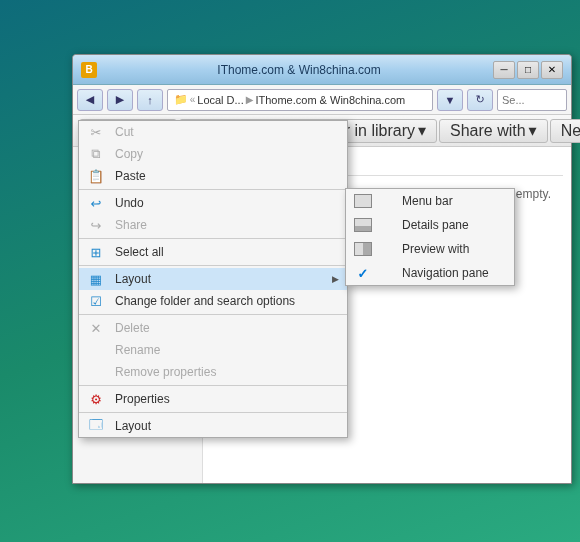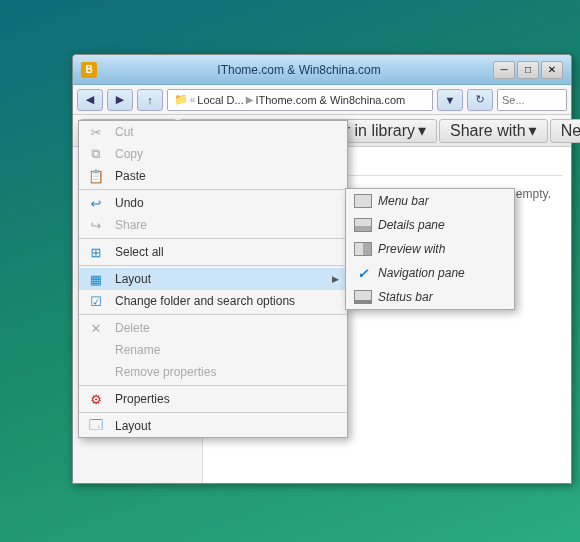--- a/index.html
+++ b/index.html
@@ -276,27 +276,26 @@
       width: 170px;
       background: #f5f5f5;
       border: 1px solid #aaa;
       box-shadow: 3px 3px 8px rgba(0,0,0,0.3);
       z-index: 101;
     }
 
     .submenu-item {
       display: flex;
       align-items: center;
-      padding: 5px 12px 5px 32px;
+      padding: 5px 12px 5px 56px;
       color: #333;
       cursor: pointer;
       position: relative;
       min-height: 24px;
       font-size: 12px;
-      font-style: italic;
     }
 
     .submenu-item-icon {
       position: absolute;
       left: 8px;
       top: 50%;
       transform: translateY(-50%);
       width: 18px;
       height: 18px;
       display: flex;
@@ -492,22 +491,16 @@
         <span style="width:8px;height:100%;background:#aaa;margin-left:auto;"></span>
       </span>
     <span>Preview with</span>
   </div>
 
   <div class="submenu-item">
     <span class="submenu-item-icon checkmark">✓</span>
     <span>Navigation pane</span>
   </div>
 
-  <div class="submenu-item">
-    <span class="submenu-item-icon" style="width:18px;height:14px;border:1px solid #888;display:flex;background:#ddd;align-items:flex-end;">
-        <span style="width:100%;height:3px;background:#888;"></span>
-      </span>
-    <span>Status bar</span>
-  </div>
 </div>
 
 <div class="watermark" style="position:absolute;bottom:140px;left:190px;font-size:28px;font-weight:bold;color:rgba(255,255,255,0.12);transform:rotate(-10deg);pointer-events:none;">Win8之家</div>
 <div class="watermark-sub" style="position:absolute;bottom:110px;left:195px;font-size:13px;color:rgba(200,220,255,0.15);transform:rotate(-10deg);pointer-events:none;">www.win8china.com</div>
 
 </body></html>

